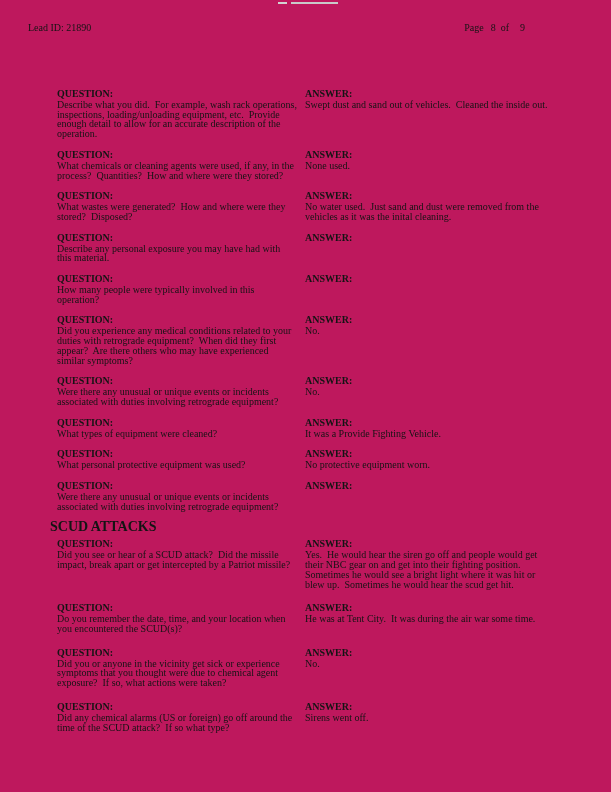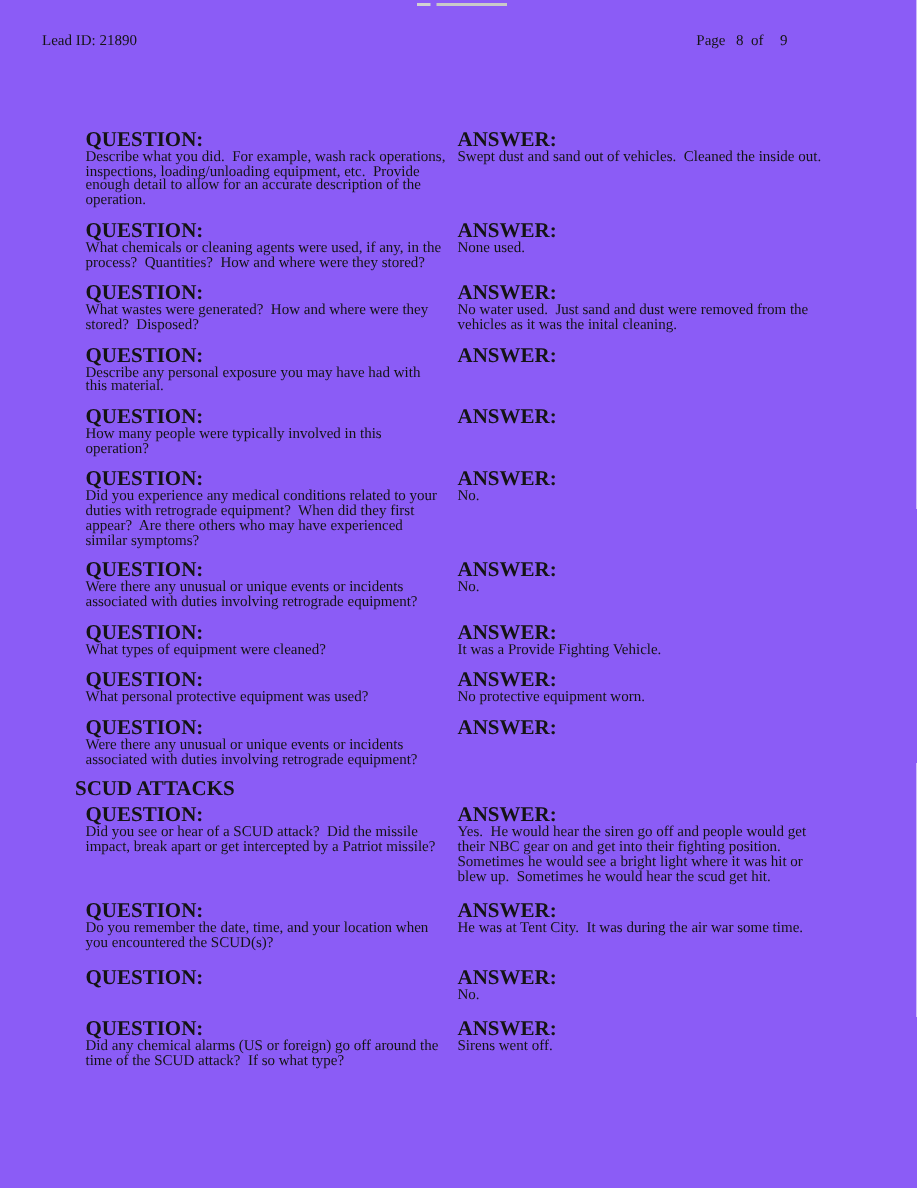--- a/index.html
+++ b/index.html
@@ -1,20 +1,20 @@
 <!DOCTYPE html>
 <html><head>
 <meta charset="utf-8">
 <style>
   html, body { margin: 0; padding: 0; background: #ffffff; }
   .page {
     position: relative;
     width: 611px;
     height: 792px;
-    background: #8b5cf6;
+    background: #be185d;
     font-family: "Liberation Serif", serif;
     color: #141414;
     overflow: hidden;
   }
   
   .scan-line {
     position: absolute;
     top: 2px;
     left: 291px;
     width: 47px;
@@ -58,21 +58,21 @@
   }
   .qa-row {
     display: grid;
     grid-template-columns: 240px 1fr;
     column-gap: 8px;
     margin-bottom: 10px;
   }
   .section:nth-child(2) .qa-row { margin-bottom: 13px; }
   .lbl {
     font-weight: bold;
-    font-size: 14px;
+    font-size: 10px;
     line-height: 11px;
     margin-bottom: 1px;
   }
   .txt {
     font-size: 10px;
     line-height: 9.7px;
     white-space: pre-wrap;
   }
 </style>
 </head>
@@ -206,20 +206,21 @@
             <div class="txt">Do you remember the date, time, and your location when you encountered the SCUD(s)?</div>
           </div>
           <div class="cell a">
             <div class="lbl">ANSWER:</div>
             <div class="txt">He was at Tent City.  It was during the air war some time.</div>
           </div>
         </div>
         <div class="qa-row">
           <div class="cell q">
             <div class="lbl">QUESTION:</div>
+            <div class="txt">Did you or anyone in the vicinity get sick or experience symptoms that you thought were due to chemical agent exposure?  If so, what actions were taken?</div>
           </div>
           <div class="cell a">
             <div class="lbl">ANSWER:</div>
             <div class="txt">No.</div>
           </div>
         </div>
         <div class="qa-row">
           <div class="cell q">
             <div class="lbl">QUESTION:</div>
             <div class="txt">Did any chemical alarms (US or foreign) go off around the time of the SCUD attack?  If so what type?</div>

